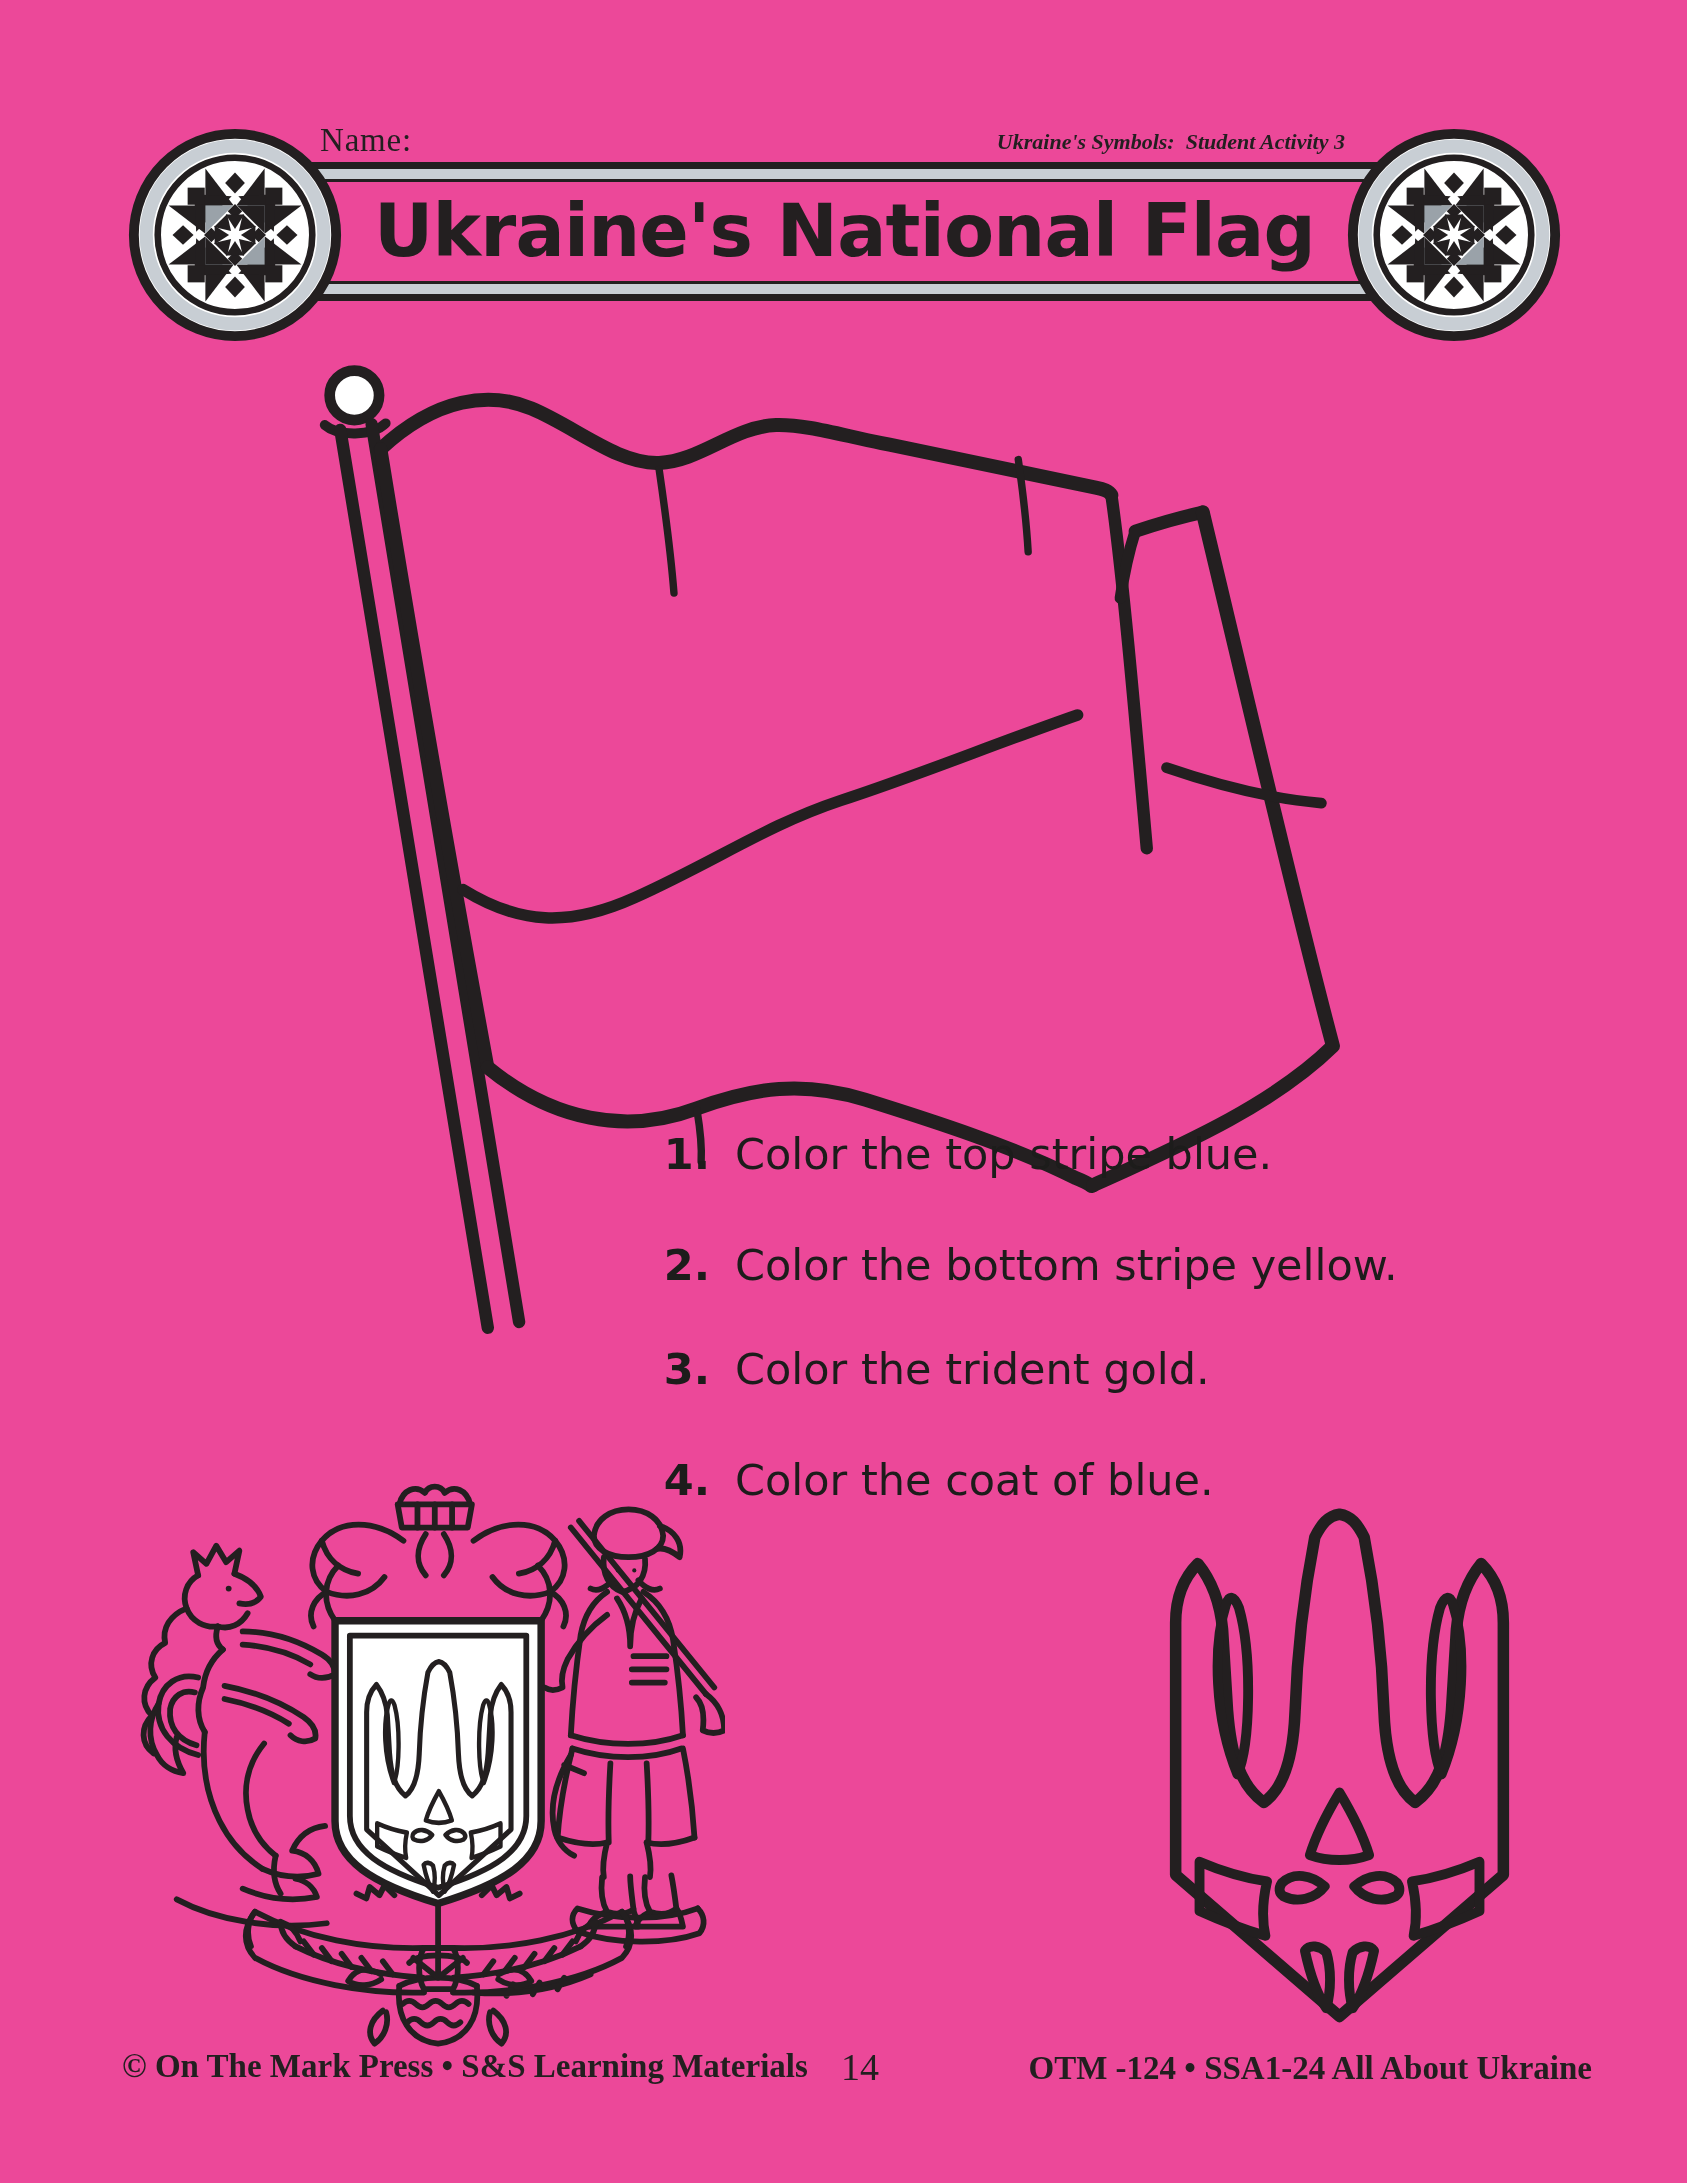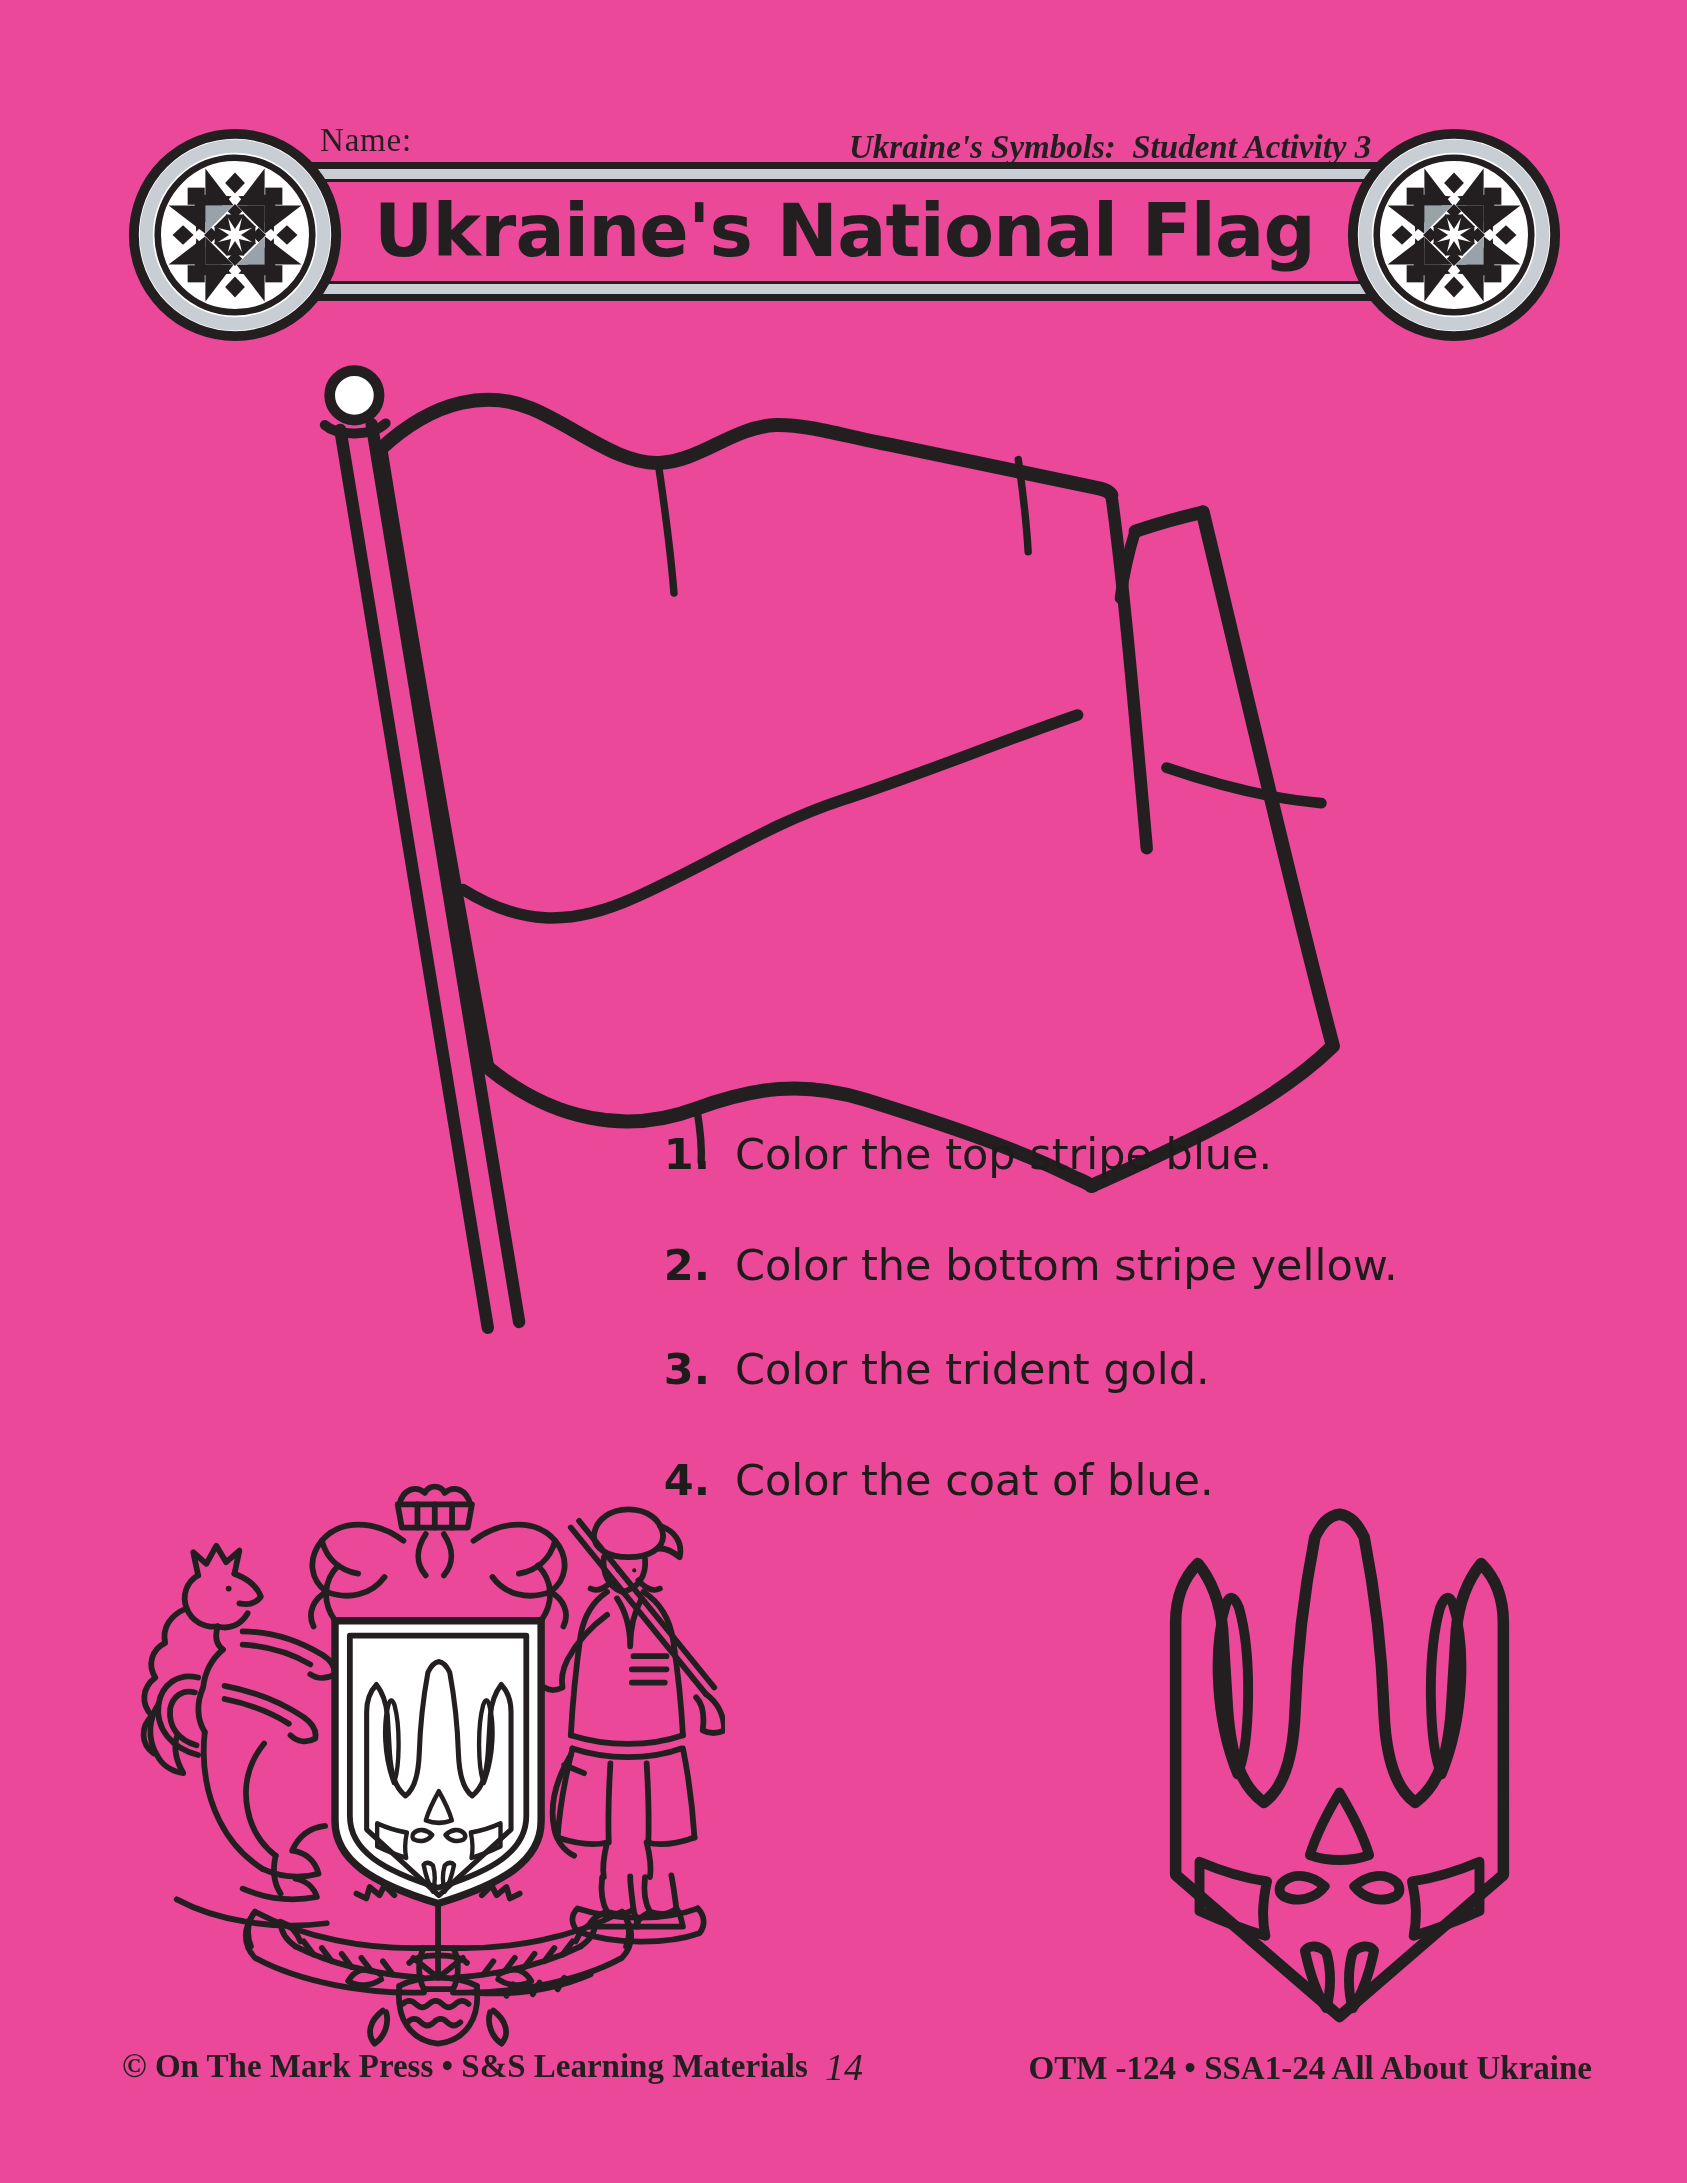--- a/index.html
+++ b/index.html
@@ -3,22 +3,22 @@
 <meta charset="utf-8">
 <style>
   html,body{margin:0;padding:0;background:#e8e8e8;}
   .page{
     position:relative;width:1687px;height:2183px;background:#ec4899;
     font-family:"Liberation Serif", serif;color:#231f20;overflow:hidden;
   }
   .abs{position:absolute;}
   
   .name-label{left:320px;top:122px;font-size:33px;letter-spacing:0.8px;}
-  .activity-label{left:849px;top:129px;width:521px;text-align:left;
-    font-size:33px;font-weight:bold;font-style:italic;white-space:pre;}
+  .activity-label{left:824px;top:129px;width:521px;text-align:right;
+    font-size:22px;font-weight:bold;font-style:italic;white-space:pre;}
   
   .bars{left:235px;width:1219px;}
   .bar{position:absolute;left:0;width:100%;}
   .bars-top{top:162px;height:20px;}
   .bars-bottom{top:281px;height:20px;}
   .ink{background:#231f20;}
   .gray{background:#c8ced4;}
   .banner-title{
     left:346px;top:180px;width:997px;height:101px;
     display:flex;align-items:center;justify-content:center;
@@ -33,21 +33,21 @@
   .coat-art{left:119px;top:1483px;}
   .trident-art{left:1160px;top:1506px;}
   
   .instr{left:651px;width:741px;height:74px;display:flex;align-items:center;
     font-family:"DejaVu Sans", sans-serif;font-size:43px;color:#1d1c1b;}
   .instr .num{width:59px;text-align:right;font-weight:bold;margin-right:25px;flex:none;}
   .instr .txt{white-space:nowrap;}
   .i1{top:1117px;} .i2{top:1228px;} .i3{top:1332px;} .i4{top:1443px;}
   
   .footer-left{left:122px;top:2048px;font-size:33px;font-weight:bold;}
-  .footer-page{left:748px;top:2045px;width:115px;text-align:right;font-size:38px;font-style:italic;}
+  .footer-page{left:841px;top:2045px;width:115px;text-align:left;font-size:38px;}
   .footer-right{left:877px;top:2050px;width:715px;text-align:right;font-size:33px;font-weight:bold;}
   svg{display:block;}
   .ln{fill:none;stroke:#231f20;stroke-linecap:round;stroke-linejoin:round;}
 </style>
 </head>
 <body>
 
 <div class="page">
 
   <svg width="0" height="0" class="abs" aria-hidden="true">

